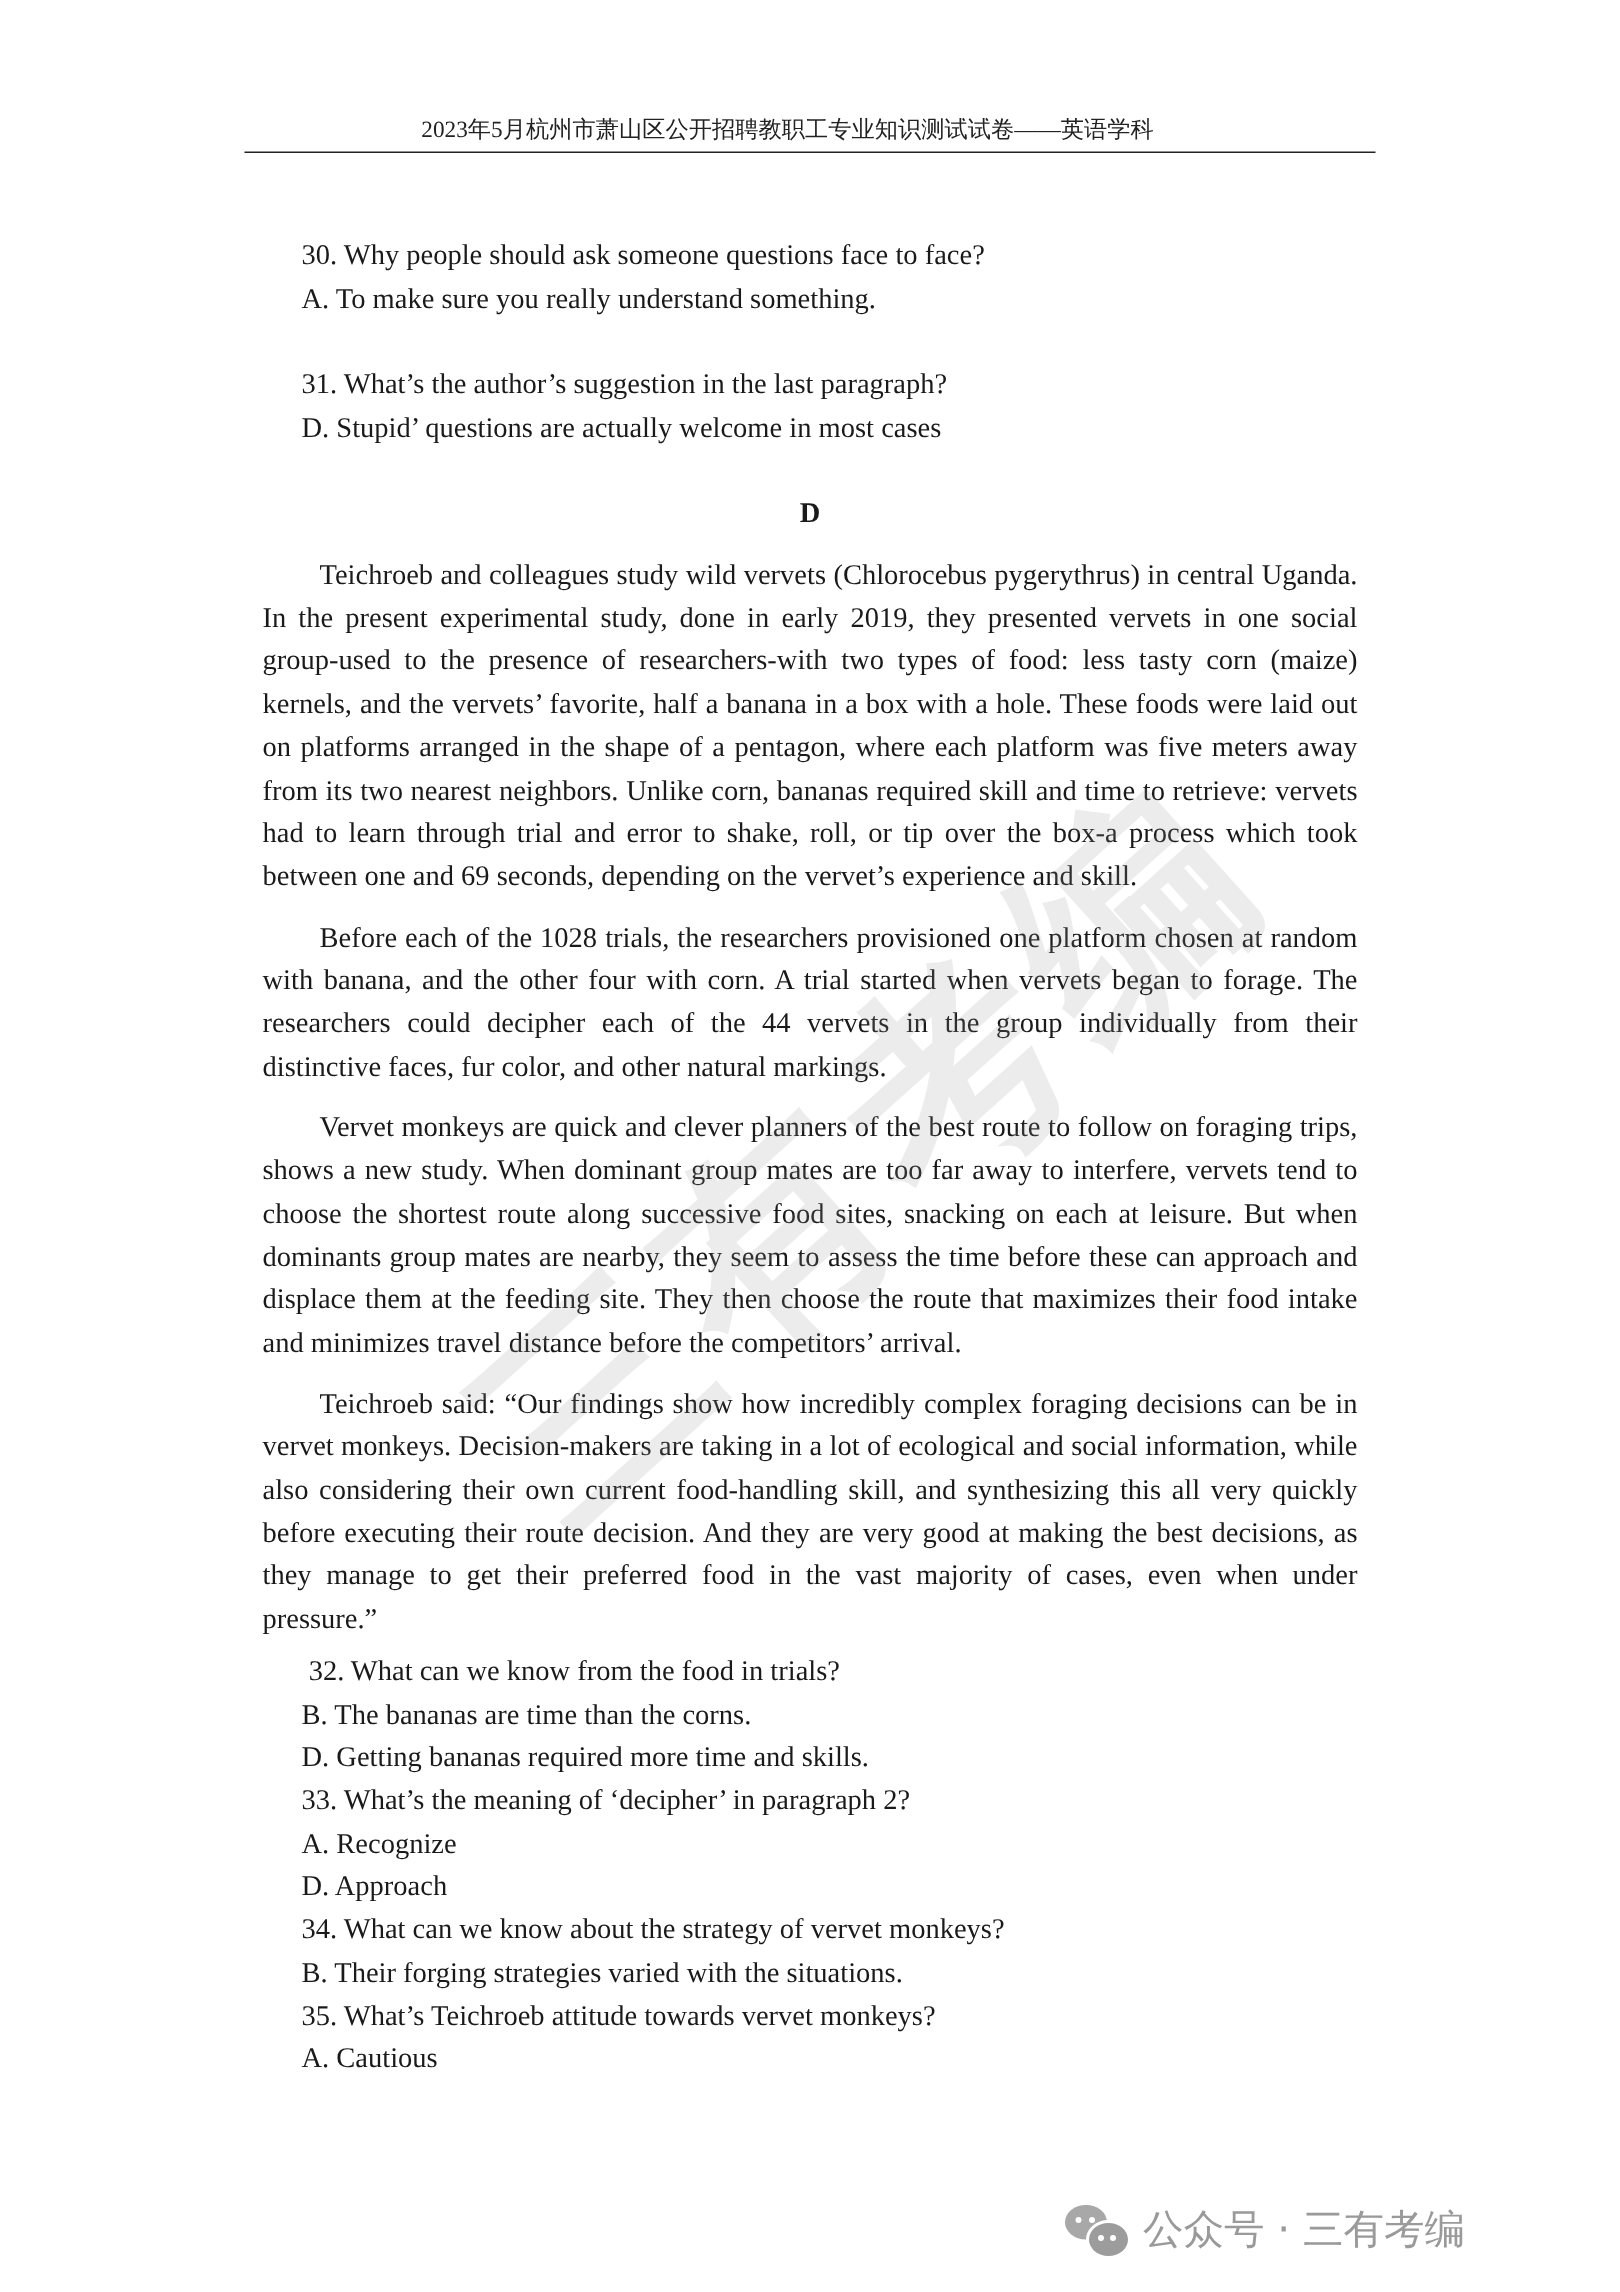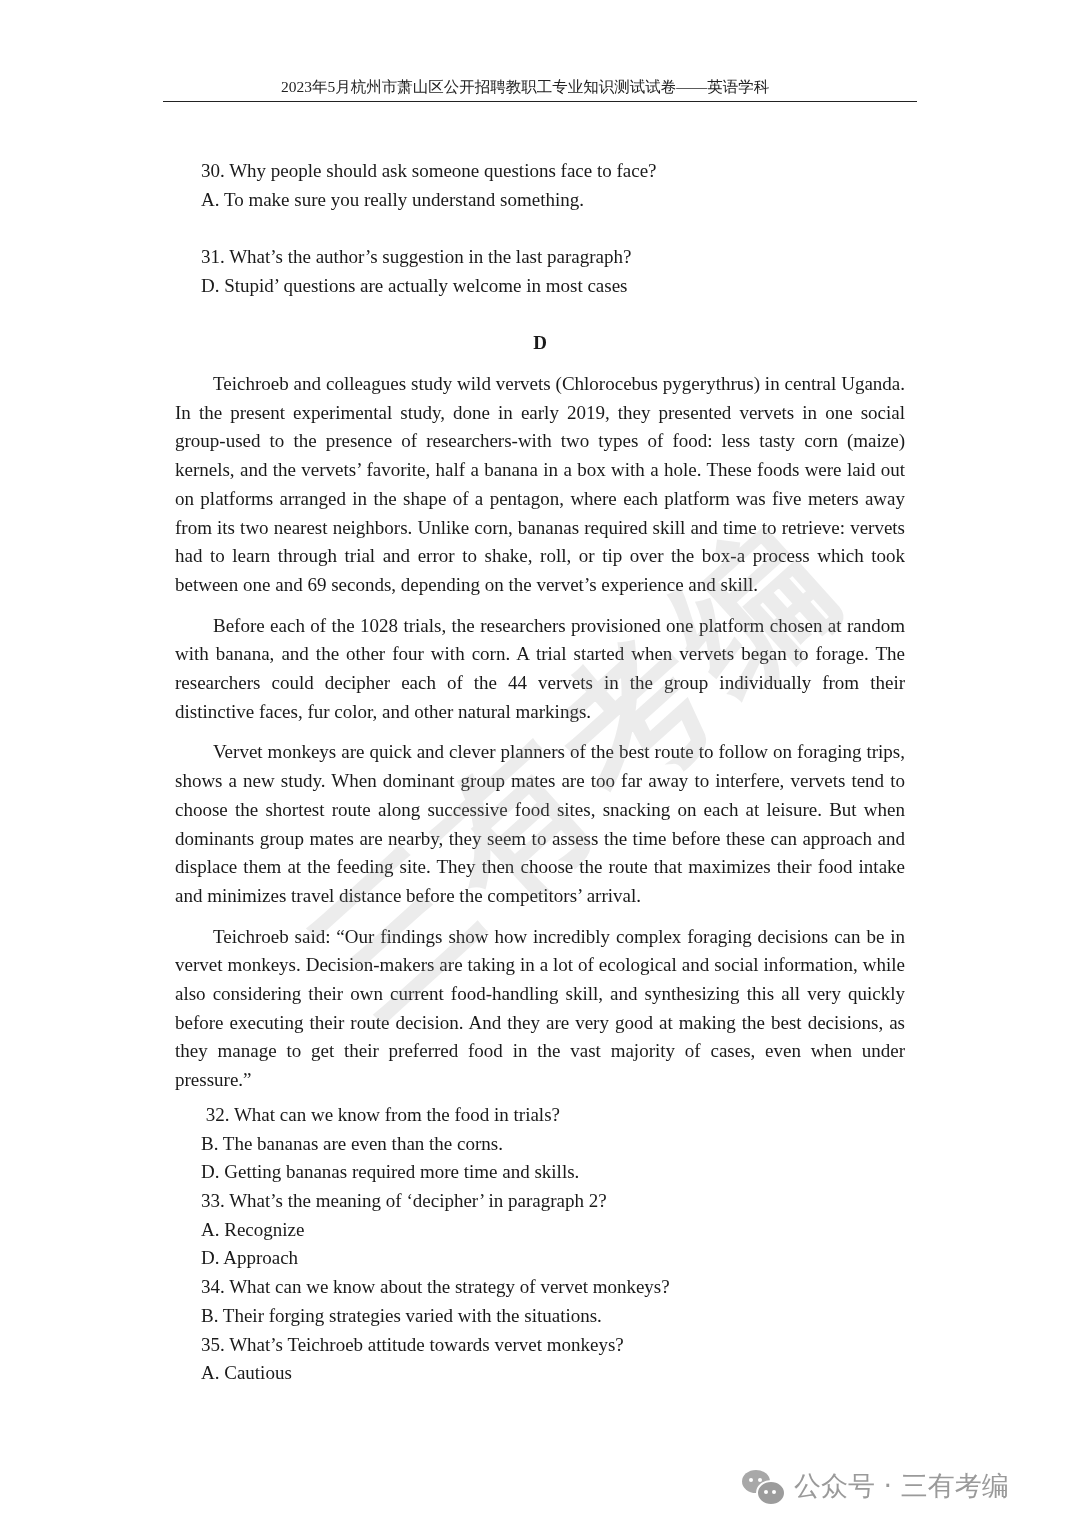--- a/index.html
+++ b/index.html
@@ -29,21 +29,21 @@
     .passage p { margin: 12px; text-indent: 38px; }
     .questions2 { top: 1074px; margin-top: 27px; }
     .watermark {
       position: absolute; left: 300px; top: 560px; width: 560px; height: 420px;
       pointer-events: none; transform: rotate(-42deg); transform-origin: center;
       font-family: "DejaVu Sans", sans-serif; font-size: 150px; font-weight: bold;
       color: rgba(150,150,150,0.18); letter-spacing: 10px; white-space: nowrap;
       display: flex; align-items: center; justify-content: center;
     }
     .footer-brand {
-      position: absolute; left: 742px; top: 1466px; height: 40px;
+      position: absolute; left: 710px; top: 1466px; height: 40px;
       display: flex; align-items: center; gap: 10px;
       font-family: "DejaVu Sans", sans-serif; font-size: 27px; color: #9a9a9a;
       white-space: nowrap;
     }
     .wechat-icon { position: relative; width: 42px; height: 36px; }
     .bubble { position: absolute; border-radius: 50%; background: #a8a8a8; }
     .bubble.big { left: 0; top: 2px; width: 28px; height: 23px; }
     .bubble.small { left: 14px; top: 12px; width: 26px; height: 22px; background: #9c9c9c; border: 2px solid #fff; }
     .eye { position: absolute; width: 4px; height: 4px; border-radius: 50%; background: #fff; }
   </style>
@@ -65,21 +65,21 @@
 
 <div class="passage">
   <p>Teichroeb and colleagues study wild vervets (Chlorocebus pygerythrus) in central Uganda. In the present experimental study, done in early 2019, they presented vervets in one social group-used to the presence of researchers-with two types of food: less tasty corn (maize) kernels, and the vervets’ favorite, half a banana in a box with a hole. These foods were laid out on platforms arranged in the shape of a pentagon, where each platform was five meters away from its two nearest neighbors. Unlike corn, bananas required skill and time to retrieve: vervets had to learn through trial and error to shake, roll, or tip over the box-a process which took between one and 69 seconds, depending on the vervet’s experience and skill.</p>
   <p>Before each of the 1028 trials, the researchers provisioned one platform chosen at random with banana, and the other four with corn. A trial started when vervets began to forage. The researchers could decipher each of the 44 vervets in the group individually from their distinctive faces, fur color, and other natural markings.</p>
   <p>Vervet monkeys are quick and clever planners of the best route to follow on foraging trips, shows a new study. When dominant group mates are too far away to interfere, vervets tend to choose the shortest route along successive food sites, snacking on each at leisure. But when dominants group mates are nearby, they seem to assess the time before these can approach and displace them at the feeding site. They then choose the route that maximizes their food intake and minimizes travel distance before the competitors’ arrival.</p>
   <p>Teichroeb said: “Our findings show how incredibly complex foraging decisions can be in vervet monkeys. Decision-makers are taking in a lot of ecological and social information, while also considering their own current food-handling skill, and synthesizing this all very quickly before executing their route decision. And they are very good at making the best decisions, as they manage to get their preferred food in the vast majority of cases, even when under pressure.”</p>
 </div>
 
 <div class="qblock questions2">
   <span class="qline" style="white-space:pre;"> 32. What can we know from the food in trials?</span>
-  <span class="qline">B. The bananas are even than the corns.</span>
+  <span class="qline">B. The bananas are time than the corns.</span>
   <span class="qline">D. Getting bananas required more time and skills.</span>
   <span class="qline">33. What’s the meaning of ‘decipher’ in paragraph 2?</span>
   <span class="qline">A. Recognize</span>
   <span class="qline">D. Approach</span>
   <span class="qline">34. What can we know about the strategy of vervet monkeys?</span>
   <span class="qline">B. Their forging strategies varied with the situations.</span>
   <span class="qline">35. What’s Teichroeb attitude towards vervet monkeys?</span>
   <span class="qline">A. Cautious</span>
 </div>
 

